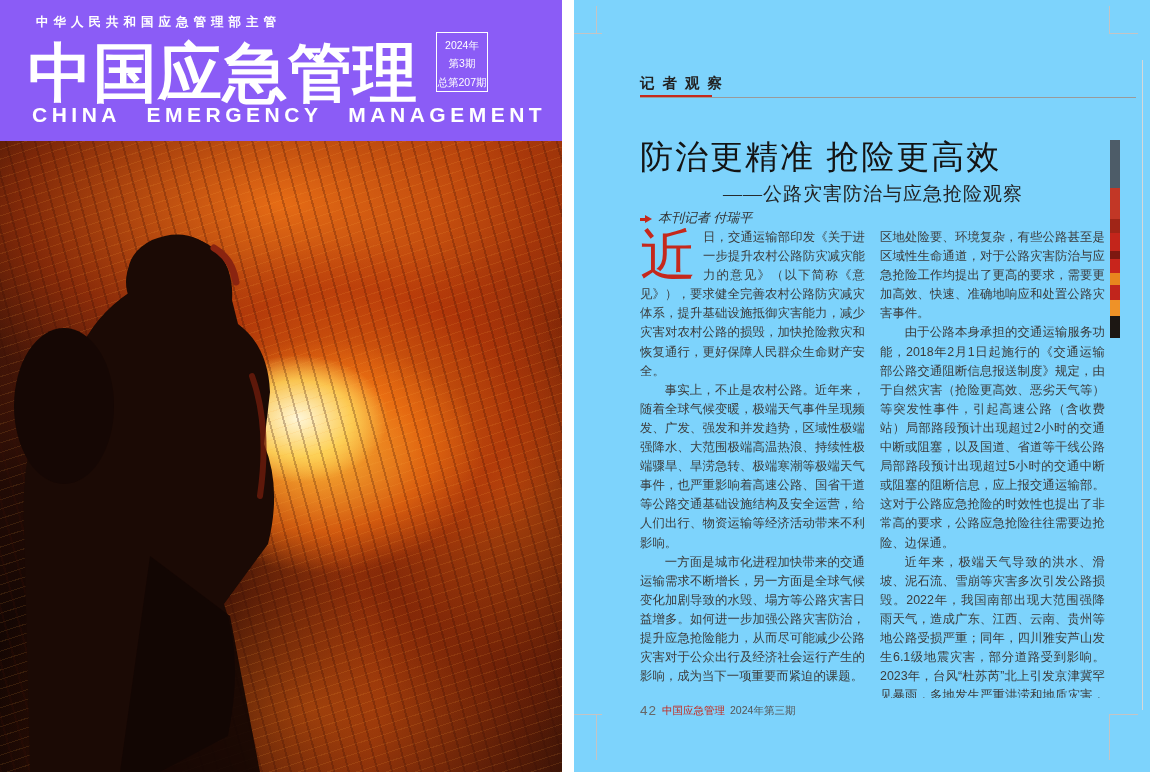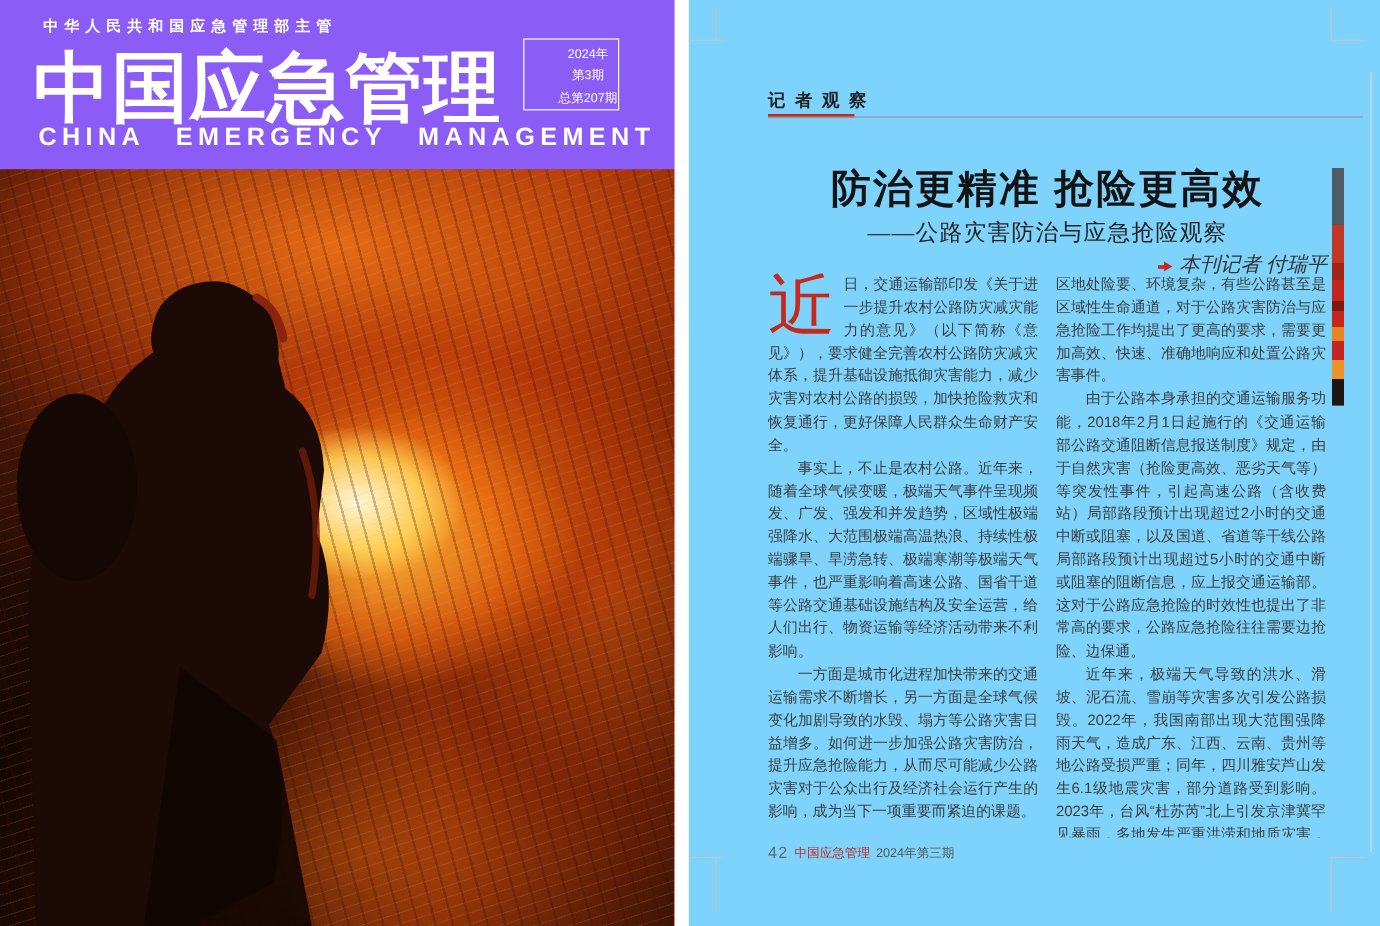--- a/index.html
+++ b/index.html
@@ -8,22 +8,22 @@
   .stage { position:relative; width:1150px; height:772px; background:#fff; }
 
   
   .cover { position:absolute; left:0; top:0; width:562px; height:772px; background:#d02a20; overflow:hidden; }
   .cover-header { position:absolute; left:0; top:0; width:100%; height:141px; background:#8b5cf6; z-index:3; }
   .supervisor { position:absolute; left:36px; top:14px; color:#fff; font-size:12.5px; font-weight:bold; letter-spacing:5px; }
   .cover-title { position:absolute; left:28px; top:30px; color:#fff; font-size:64px; font-weight:900; letter-spacing:1px;
                  font-family:"Liberation Sans","DejaVu Sans",sans-serif; }
   .cover-title-en { position:absolute; left:32px; top:103px; color:#fff; font-size:21px; font-weight:bold;
                     letter-spacing:4.5px; word-spacing:16px; }
-  .issue-box { position:absolute; left:436px; top:32px; width:80px; height:60px; border:1.5px solid #ffffff;
-               color:#fff; font-size:10.5px; line-height:1.75; text-align:center; padding-top:3px;padding-left:28px; }
+  .issue-box { position:absolute; left:436px; top:32px; width:52px; height:60px; border:1.5px solid #ffffff;
+               color:#fff; font-size:10.5px; line-height:1.75; text-align:center; padding-top:3px; }
 
   
   .photo { position:absolute; left:0; top:141px; width:562px; height:631px; background:
       radial-gradient(ellipse 120px 85px at 53% 44%, rgba(255,250,222,.96), rgba(255,219,96,.8) 45%, rgba(255,150,30,0) 75%),
       radial-gradient(ellipse 210px 150px at 57% 50%, rgba(255,190,60,.85), rgba(250,122,20,.55) 50%, rgba(200,60,8,0) 78%),
       radial-gradient(ellipse 300px 210px at 62% 42%, rgba(248,122,18,.78), rgba(190,55,8,.45) 55%, rgba(120,25,4,0) 80%),
       radial-gradient(ellipse 480px 240px at 50% 10%, rgba(242,115,22,.9), rgba(185,58,10,.55) 55%, rgba(90,20,5,0) 85%),
       radial-gradient(ellipse 250px 320px at 90% 55%, rgba(215,88,15,.6), rgba(130,35,6,.32) 55%, rgba(60,12,3,0) 80%),
       radial-gradient(ellipse 430px 240px at 55% 90%, rgba(225,96,16,.5), rgba(140,40,8,.3) 50%, rgba(60,12,3,0) 78%),
       radial-gradient(ellipse 430px 430px at 6% 88%, rgba(8,3,2,.96), rgba(22,7,4,.82) 50%, rgba(40,12,5,0) 80%),
@@ -41,25 +41,25 @@
   
   .bleed-strip { position:absolute; right:30px; top:140px; width:10px; height:198px; background:
       linear-gradient(to bottom, #4d5c68 0 24%, #c23726 24% 40%, #a02517 40% 47%, #c3251b 47% 56%,
         #7e1810 56% 60%, #c8251c 60% 67%, #e8851e 67% 73%, #c1251c 73% 81%, #ef9227 81% 89%, #1c1713 89% 100%); }
 
   .section-wrap { position:absolute; left:66px; top:74px; width:496px; }
   .section-label { display:inline-block; font-size:14.5px; font-weight:bold; color:#222; letter-spacing:8px; padding-bottom:4px; }
   .section-redbar { position:absolute; left:0; top:21px; width:72px; height:3px; background:#c5281c; }
   .section-hairline { position:absolute; left:0; top:23px; width:496px; height:1px; background:#9a9a9a; }
 
-  .art-title { position:absolute; left:66px; top:135px; width:466px; text-align:center; font-size:33px; font-weight:700;
+  .art-title { position:absolute; left:66px; top:135px; width:466px; text-align:left; font-size:33px; font-weight:400;
                color:#141414; letter-spacing:2px; }
   .art-subtitle { position:absolute; left:66px; top:181px; width:466px; text-align:center; font-size:19px; color:#222;
                   font-family:"Liberation Serif","DejaVu Serif",serif; letter-spacing:1px; }
-  .art-byline { position:absolute; left:66px; top:209px; width:466px; text-align:right; font-size:17px; color:#333;
+  .art-byline { position:absolute; left:66px; top:209px; width:466px; text-align:left; font-size:13px; color:#333;
                 font-family:"Liberation Serif","DejaVu Serif",serif; font-style:italic; }
   .byline-arrow { display:inline-block; vertical-align:middle; margin-right:6px; width:0; height:0;
                   border-left:7px solid #c5281c; border-top:4px solid transparent; border-bottom:4px solid transparent; }
   .byline-arrow-tail { display:inline-block; vertical-align:middle; width:6px; height:3px; background:#c5281c; margin-right:-1px; }
 
   .columns { position:absolute; left:66px; top:228px; width:466px; height:470px; display:flex; gap:15px; overflow:hidden; }
   .col { width:225px; font-size:12.4px; line-height:19.1px; color:#3c3c3c; text-align:justify; }
   .col p { text-indent:2em; }
   .col p.p-drop { text-indent:0; }
   .dropcap { float:left; font-family:"Liberation Serif","DejaVu Serif",serif; font-size:56px; line-height:50px;

